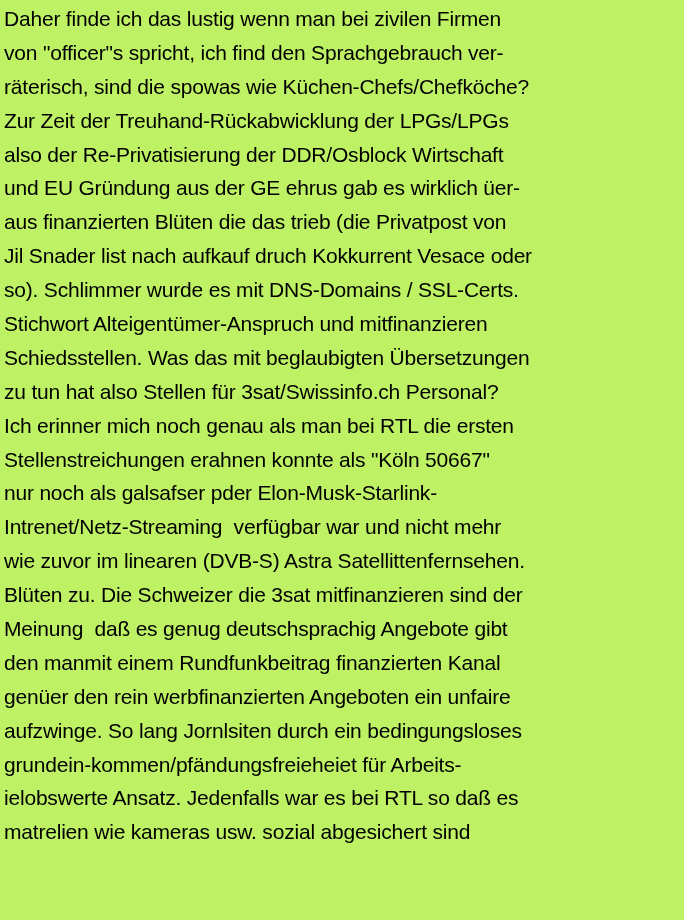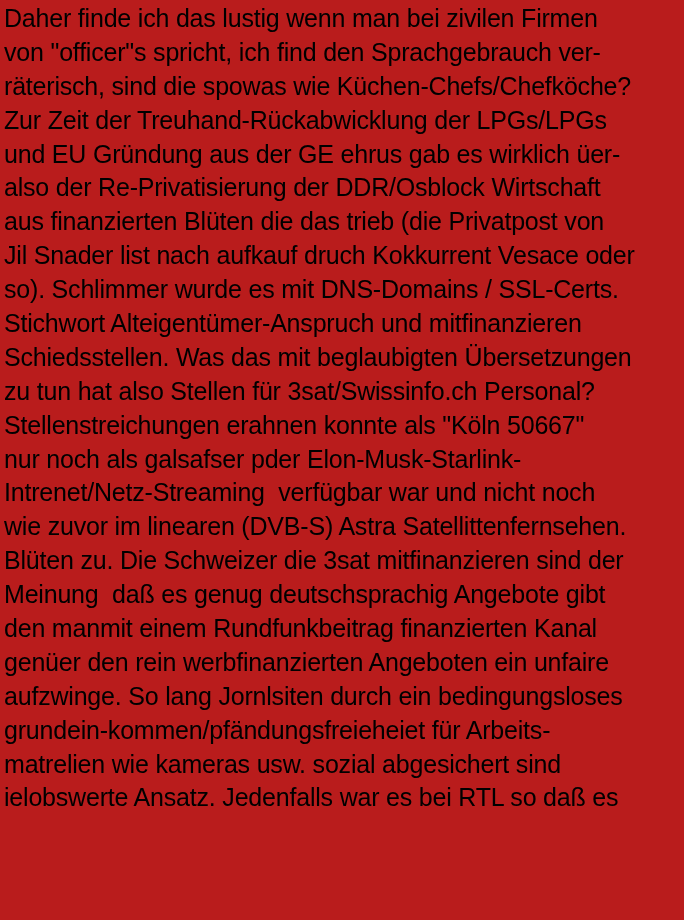--- a/index.html
+++ b/index.html
@@ -9,56 +9,57 @@
   }
   body {
     width: 684px;
     height: 920px;
     overflow: hidden;
   }
   .page {
     box-sizing: border-box;
     width: 684px;
     height: 920px;
-    background: #b91c1c;
+    background: #bef264;
     color: #000000;
     font-family: "Liberation Sans", "DejaVu Sans", sans-serif;
-    font-size: 25px;
+    font-size: 21px;
     line-height: 33.9px;
     padding: 2px 0 0 4px;
     overflow: hidden;
     letter-spacing: -0.2px;
   }
   .text-line {
     white-space: pre;      
     height: 33.9px;
     overflow: hidden;
   }
 </style>
 </head>
 <body>
 
 <div class="page">
     <div class="text-line">Daher finde ich das lustig wenn man bei zivilen Firmen</div>
     <div class="text-line">von "officer"s spricht, ich find den Sprachgebrauch ver-</div>
     <div class="text-line">räterisch, sind die spowas wie Küchen-Chefs/Chefköche?</div>
     <div class="text-line">Zur Zeit der Treuhand-Rückabwicklung der LPGs/LPGs</div>
+    <div class="text-line">also der Re-Privatisierung der DDR/Osblock Wirtschaft</div>
     <div class="text-line">und EU Gründung aus der GE ehrus gab es wirklich üer-</div>
-    <div class="text-line">also der Re-Privatisierung der DDR/Osblock Wirtschaft</div>
     <div class="text-line">aus finanzierten Blüten die das trieb (die Privatpost von</div>
     <div class="text-line">Jil Snader list nach aufkauf druch Kokkurrent Vesace oder</div>
     <div class="text-line">so). Schlimmer wurde es mit DNS-Domains / SSL-Certs.</div>
     <div class="text-line">Stichwort Alteigentümer-Anspruch und mitfinanzieren</div>
     <div class="text-line">Schiedsstellen. Was das mit beglaubigten Übersetzungen</div>
     <div class="text-line">zu tun hat also Stellen für 3sat/Swissinfo.ch Personal?</div>
+    <div class="text-line">Ich erinner mich noch genau als man bei RTL die ersten</div>
     <div class="text-line">Stellenstreichungen erahnen konnte als "Köln 50667"</div>
     <div class="text-line">nur noch als galsafser pder Elon-Musk-Starlink-</div>
-    <div class="text-line">Intrenet/Netz-Streaming  verfügbar war und nicht noch</div>
+    <div class="text-line">Intrenet/Netz-Streaming  verfügbar war und nicht mehr</div>
     <div class="text-line">wie zuvor im linearen (DVB-S) Astra Satellittenfernsehen.</div>
     <div class="text-line">Blüten zu. Die Schweizer die 3sat mitfinanzieren sind der</div>
     <div class="text-line">Meinung  daß es genug deutschsprachig Angebote gibt</div>
     <div class="text-line">den manmit einem Rundfunkbeitrag finanzierten Kanal</div>
     <div class="text-line">genüer den rein werbfinanzierten Angeboten ein unfaire</div>
     <div class="text-line">aufzwinge. So lang Jornlsiten durch ein bedingungsloses</div>
     <div class="text-line">grundein-kommen/pfändungsfreieheiet für Arbeits-</div>
+    <div class="text-line">ielobswerte Ansatz. Jedenfalls war es bei RTL so daß es</div>
     <div class="text-line">matrelien wie kameras usw. sozial abgesichert sind</div>
-    <div class="text-line">ielobswerte Ansatz. Jedenfalls war es bei RTL so daß es</div>
   </div>
 
 </body></html>

